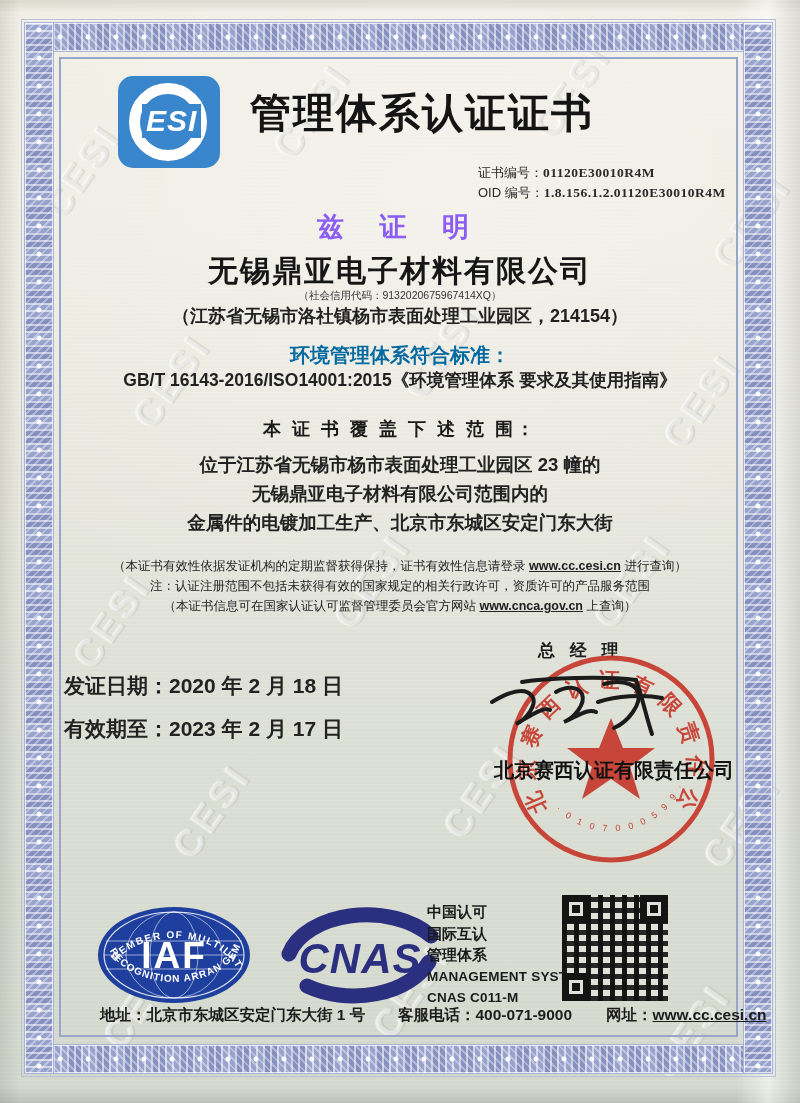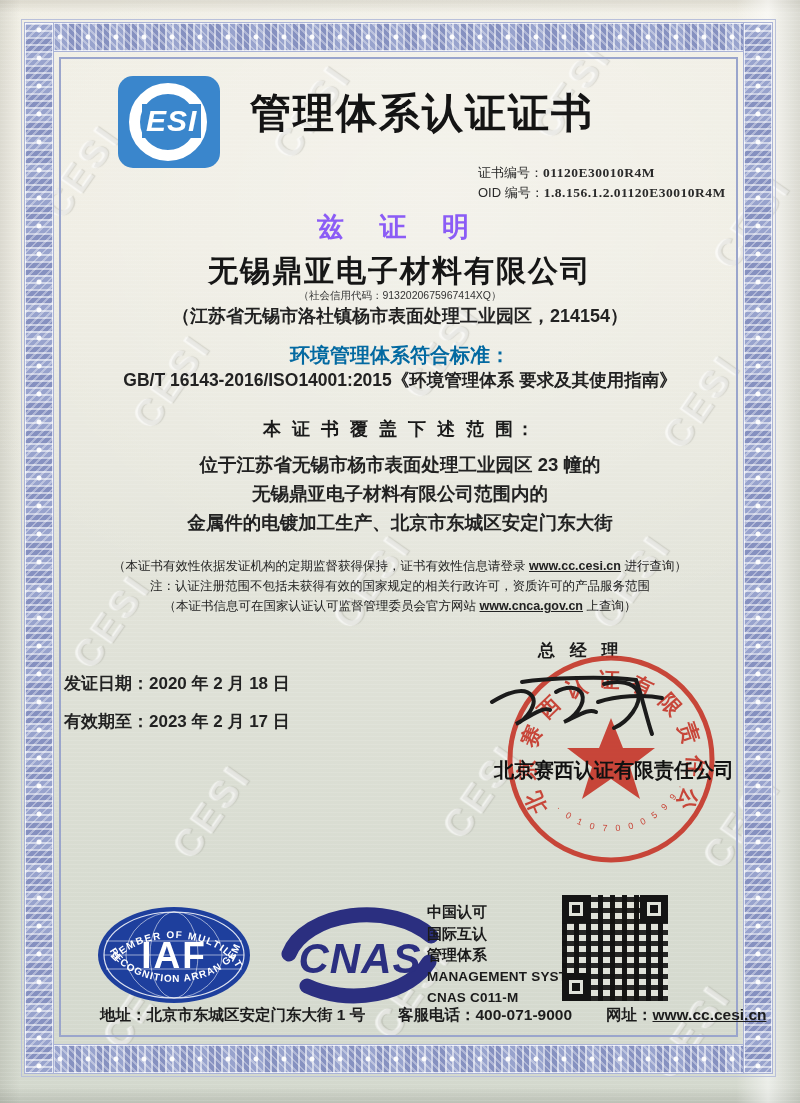--- a/index.html
+++ b/index.html
@@ -48,21 +48,21 @@
   .company{top:251px;font-size:30px;font-weight:bold;letter-spacing:2px;color:#161616;}
   .credit{top:289px;font-size:10.5px;color:#333;}
   .addr{top:304px;font-size:18px;font-weight:bold;color:#222;}
   .stdhead{top:342px;font-size:20px;font-weight:bold;color:#0369a1;}
   .stdline{top:368px;font-size:17.5px;font-weight:600;color:#222;}
   .scopehead{top:417px;font-size:18px;font-weight:bold;letter-spacing:3px;color:#1a1a1a;}
   .scope{top:450px;font-size:18.5px;font-weight:bold;line-height:29px;color:#222;}
   .notes{top:556px;font-size:12.5px;line-height:20px;color:#222;}
   .notes u{text-decoration:underline;font-weight:bold;}
   .signer{left:538px;top:639px;font-size:17px;font-weight:bold;letter-spacing:5px;color:#1a1a1a;}
-  .dates{left:64px;top:672px;font-size:17px;font-weight:bold;color:#222;}
+  .dates{left:64px;top:672px;font-size:21px;font-weight:bold;color:#222;}
   .dates div{margin-bottom:15px;}
   .issuer{left:494px;top:757px;font-size:20px;font-weight:bold;color:#111;z-index:6;}
   .stampsvg{left:504px;top:652px;z-index:3;opacity:.92;}
   .sigsvg{left:486px;top:672px;z-index:5;}
   
   .iafsvg{left:96px;top:905px;}
   .cnassvg{left:281px;top:896px;}
   .accred{left:427px;top:901px;font-size:15px;font-weight:bold;line-height:21.5px;color:#1a1a1a;}
   .accred .en{font-size:13.5px;letter-spacing:.2px;}
   .qr{left:562px;top:895px;width:106px;height:106px;

